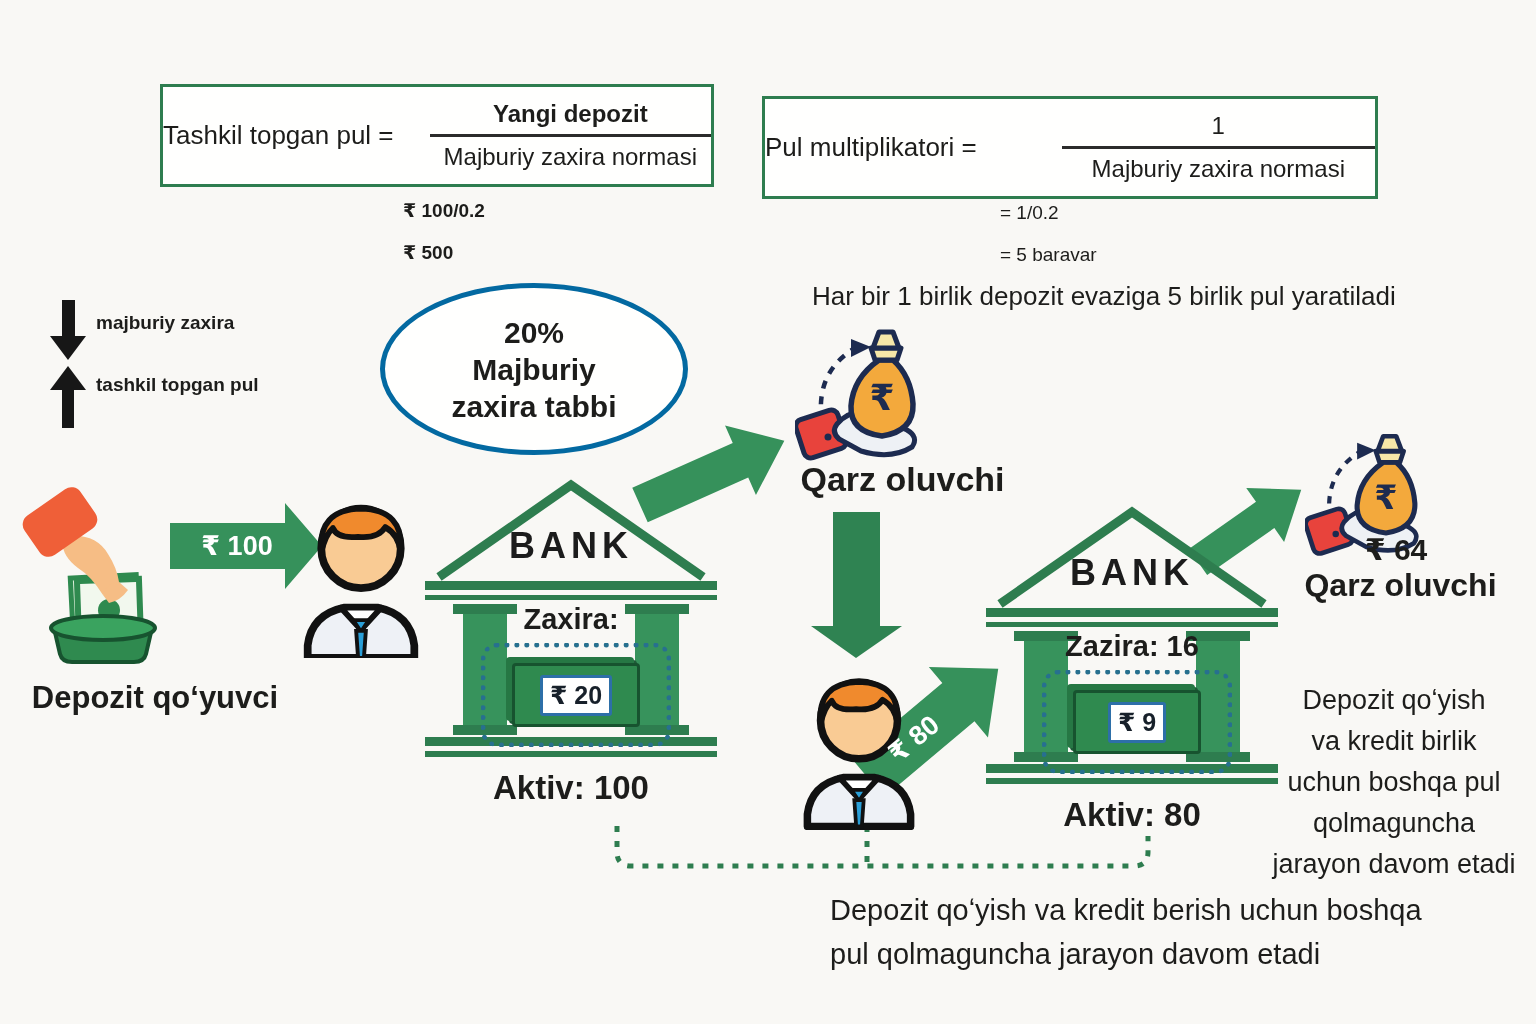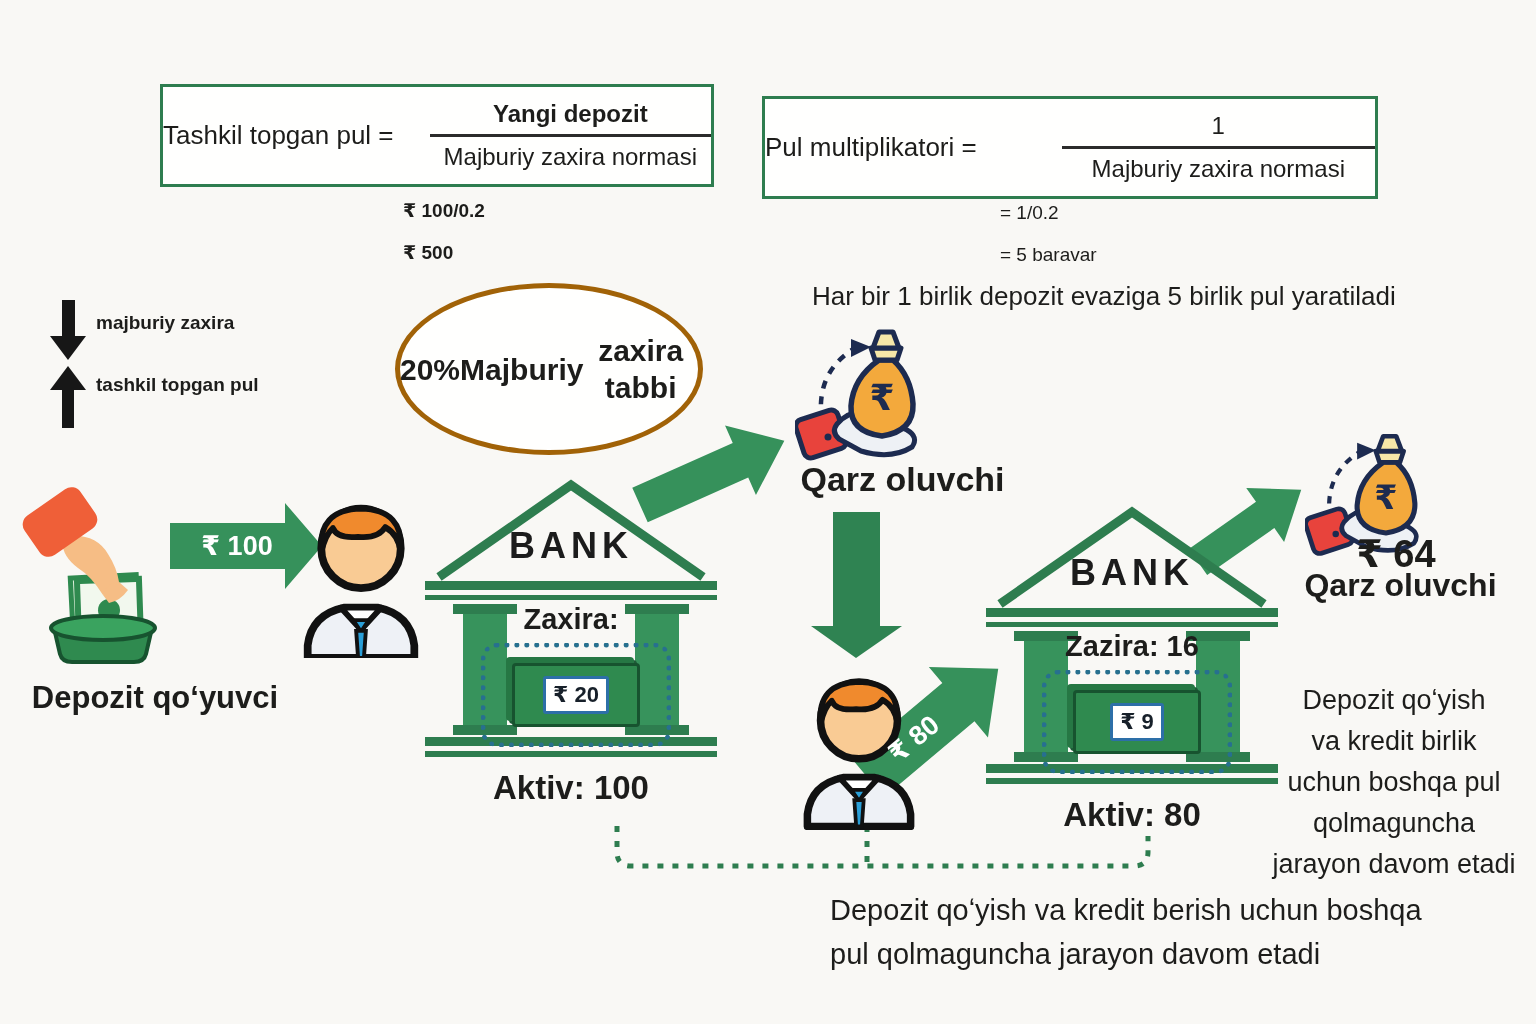--- a/index.html
+++ b/index.html
@@ -18,23 +18,23 @@
   .frac .num{padding:0 14px 6px;font-weight:700;white-space:nowrap;}
   .frac .num.plain{font-weight:500;}
   .frac .den{border-top:3px solid #2b2b2b;padding:6px 14px 0;white-space:nowrap;font-weight:500;}
   .calc{position:absolute;font-size:19px;font-weight:600;line-height:42px;white-space:nowrap;z-index:2;}
   .calc.light{font-weight:500;}
   .big-note{position:absolute;font-size:26px;font-weight:500;white-space:nowrap;z-index:2;}
   
   .legend-label{position:absolute;font-size:19px;font-weight:600;white-space:nowrap;z-index:2;}
   
   .ellipse{
-    position:absolute;left:395px;top:283px;width:298px;height:162px;
-    border:5px solid #a16207;border-radius:50%;background:#fffffe;
-    display:flex;flex-direction:row;align-items:center;justify-content:center;
+    position:absolute;left:380px;top:283px;width:298px;height:162px;
+    border:5px solid #0369a1;border-radius:50%;background:#fffffe;
+    display:flex;flex-direction:column;align-items:center;justify-content:center;
     text-align:center;font-weight:700;font-size:30px;line-height:37px;z-index:2;
   }
   
   .caption{position:absolute;text-align:center;font-weight:700;white-space:nowrap;z-index:3;}
   .svg-layer{position:absolute;left:0;top:0;z-index:1;pointer-events:none;}
   .icon-svg{position:absolute;z-index:2;}
   .arrow-text{
     position:absolute;display:flex;align-items:center;justify-content:center;
     color:#ffffff;font-weight:700;font-size:27px;z-index:3;white-space:nowrap;
   }
@@ -46,21 +46,21 @@
   .reserve-label{position:absolute;top:130px;left:0;right:0;text-align:center;
     font-size:29px;font-weight:600;}
   .reserve-box{position:absolute;left:56px;top:170px;width:180px;height:94px;
     border:5px dotted #27708f;border-radius:16px;
     display:flex;align-items:center;justify-content:center;}
   .note{position:relative;width:122px;height:58px;background:#2f8a4f;
     border:3px solid #17532f;border-radius:4px;
     display:flex;align-items:center;justify-content:center;
     box-shadow:-6px -6px 0 0 #267744,-3px -3px 0 0 #1e5c38;}
   .note-label{background:#ffffff;border:3px solid #2d6fa8;border-radius:3px;
-    padding:3px 7px;font-size:22px;font-weight:600;color:#17202a;white-space:nowrap;}
+    padding:3px 7px;font-size:25px;font-weight:600;color:#17202a;white-space:nowrap;}
   .aktiv{position:absolute;top:296px;left:0;right:0;text-align:center;
     font-size:33px;font-weight:700;}
   
   .side-note{position:absolute;left:1262px;top:648px;width:264px;text-align:center;
     font-size:27px;line-height:41px;font-weight:400;z-index:2;margin-top:32px;}
   .side-note span{display:block;white-space:nowrap;}
   .bottom-note{position:absolute;left:830px;top:888px;font-size:29px;line-height:44px;
     font-weight:400;white-space:nowrap;z-index:2;}
 </style>
 </head>
@@ -235,21 +235,21 @@
     <g transform="rotate(-18 26 116)">
       <rect x="4" y="96" width="44" height="40" rx="7" fill="#e8433c" stroke="#1d2b50" stroke-width="5"></rect>
     </g>
     <circle cx="33" cy="119" r="3.5" fill="#1d2b50"></circle>
     <path d="M42,106 Q58,88 80,97 L112,112 Q124,119 117,129 Q96,142 66,133 L44,121 Q36,114 42,106 Z" fill="#eef1f5" stroke="#1d2b50" stroke-width="5" stroke-linejoin="round"></path>
     <path d="M84,42 Q58,60 56,88 Q55,114 87,118 Q119,113 118,86 Q116,58 98,42 Z" fill="#f3a93c" stroke="#1d2b50" stroke-width="5.5" stroke-linejoin="round"></path>
     <path d="M80,42 L102,42 L106,30 L76,30 Z" fill="#f6e7a8" stroke="#1d2b50" stroke-width="5" stroke-linejoin="round"></path>
     <polygon points="78,30 104,30 98,14 84,14" fill="#f6e7a8" stroke="#1d2b50" stroke-width="5" stroke-linejoin="round"></polygon>
     <text x="87" y="92" text-anchor="middle" font-size="36" font-weight="700" fill="#1d2b50">₹</text>
   </svg>
-  <div class="caption" style="left:1340px;top:532px;width:112px;font-size:38px;font-weight:600;">₹ 64</div>
+  <div class="caption" style="left:1340px;top:532px;width:112px;font-size:30px;font-weight:600;">₹ 64</div>
   <div class="caption" style="left:1293px;top:567px;width:215px;font-size:32px;">Qarz oluvchi</div>
 
   <div class="side-note">
     <span>Depozit qoʻyish</span>
     <span>va kredit birlik</span>
     <span>uchun boshqa pul</span>
     <span>qolmaguncha</span>
     <span>jarayon davom etadi</span>
   </div>
 

